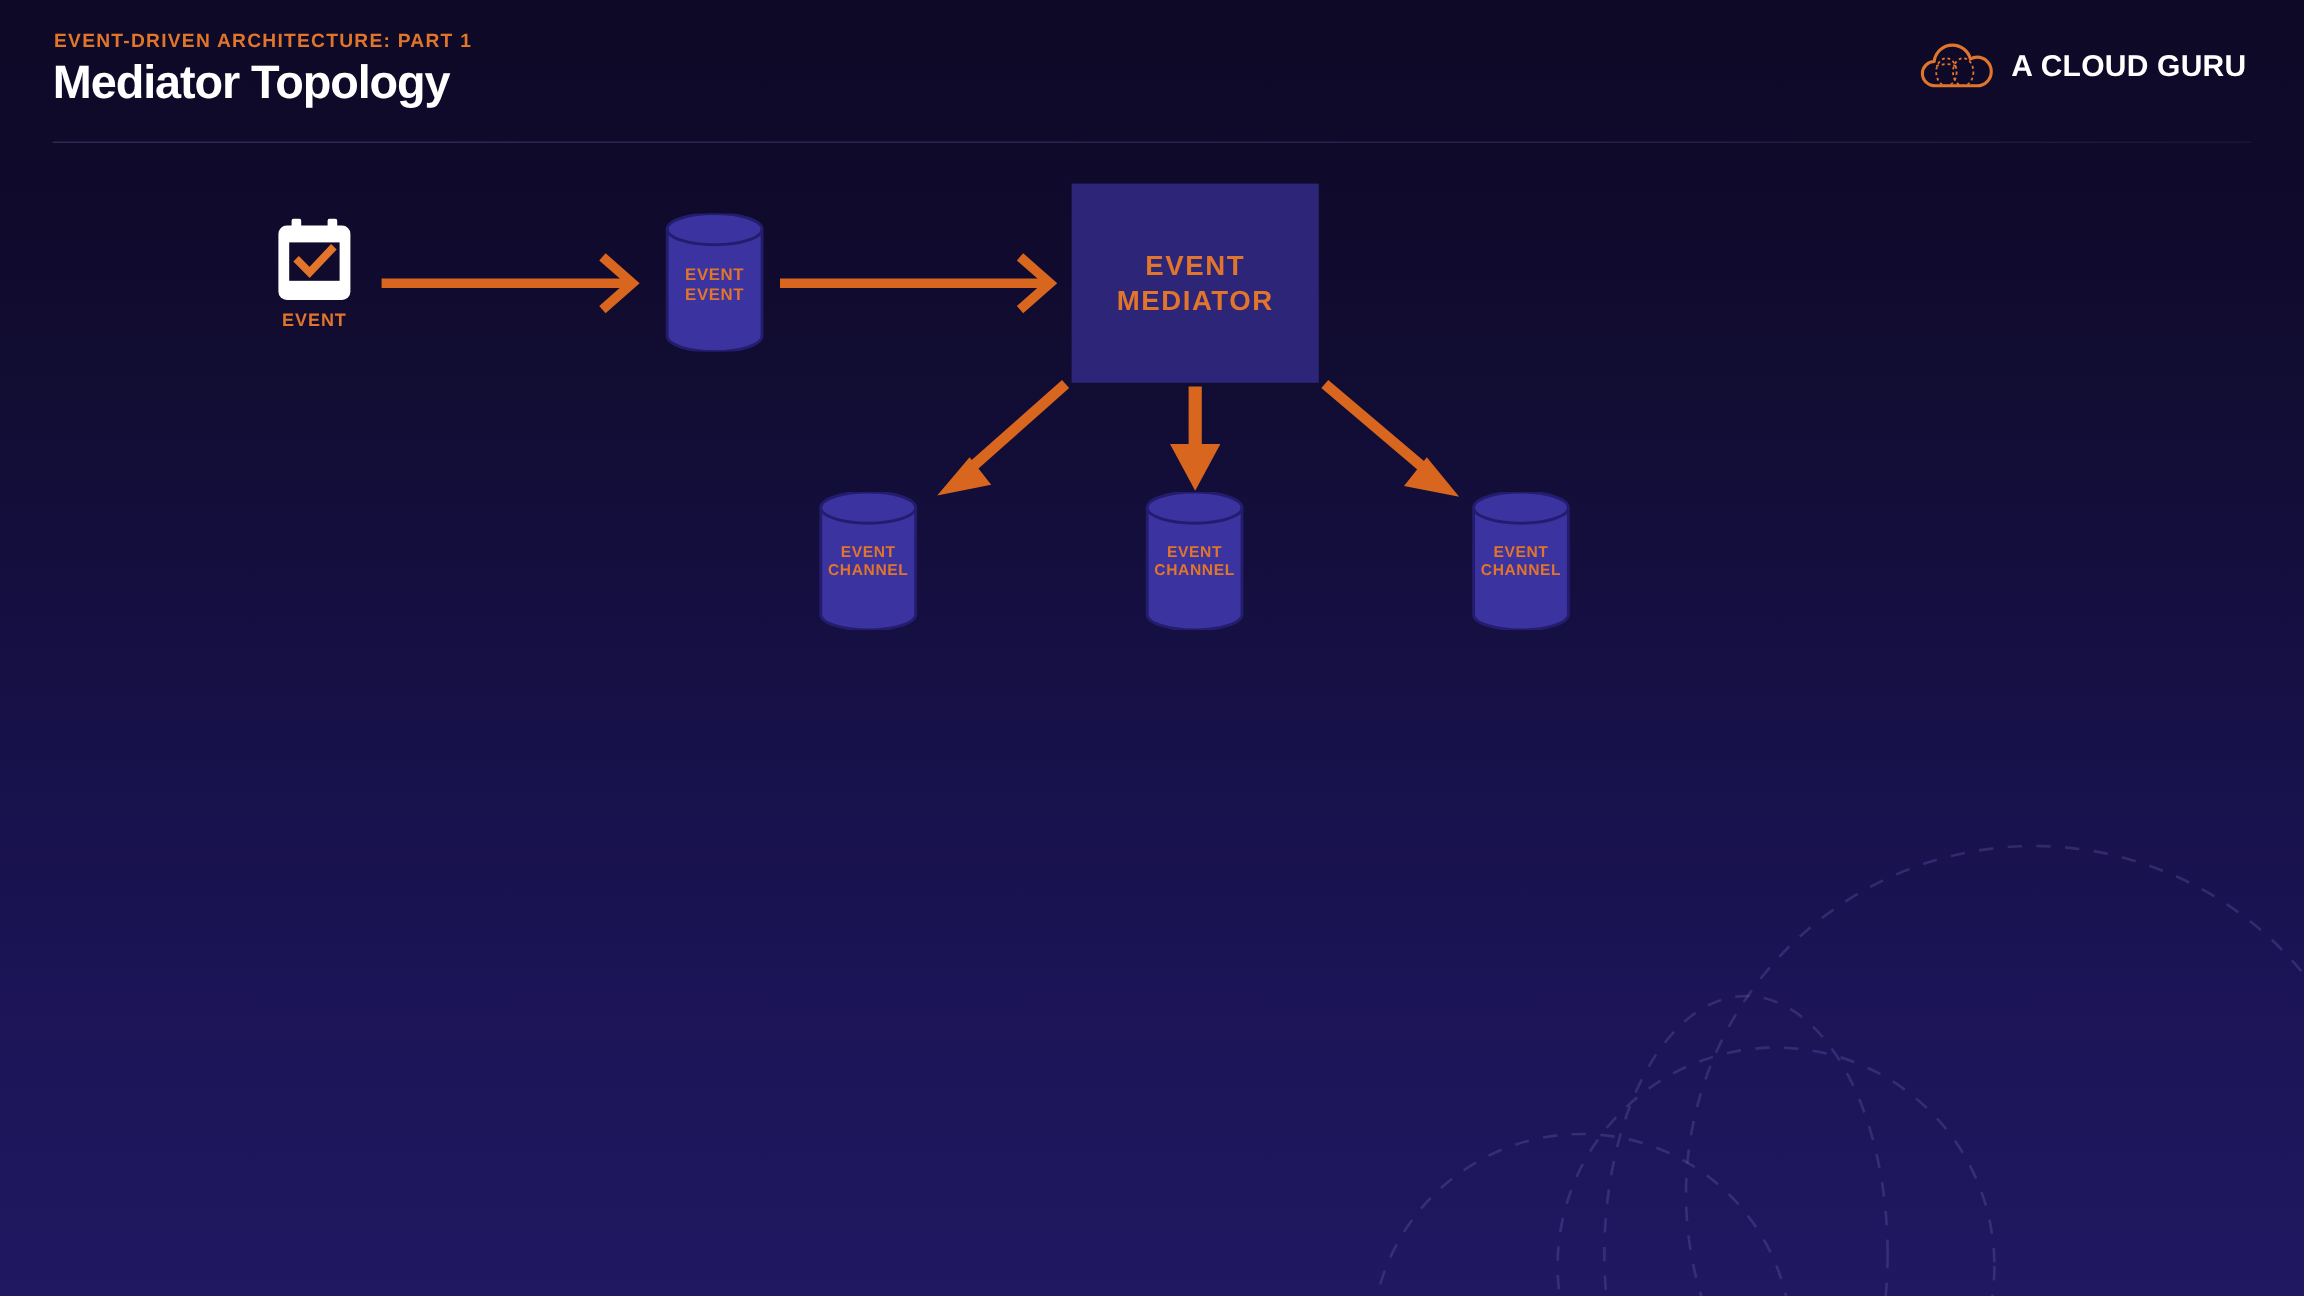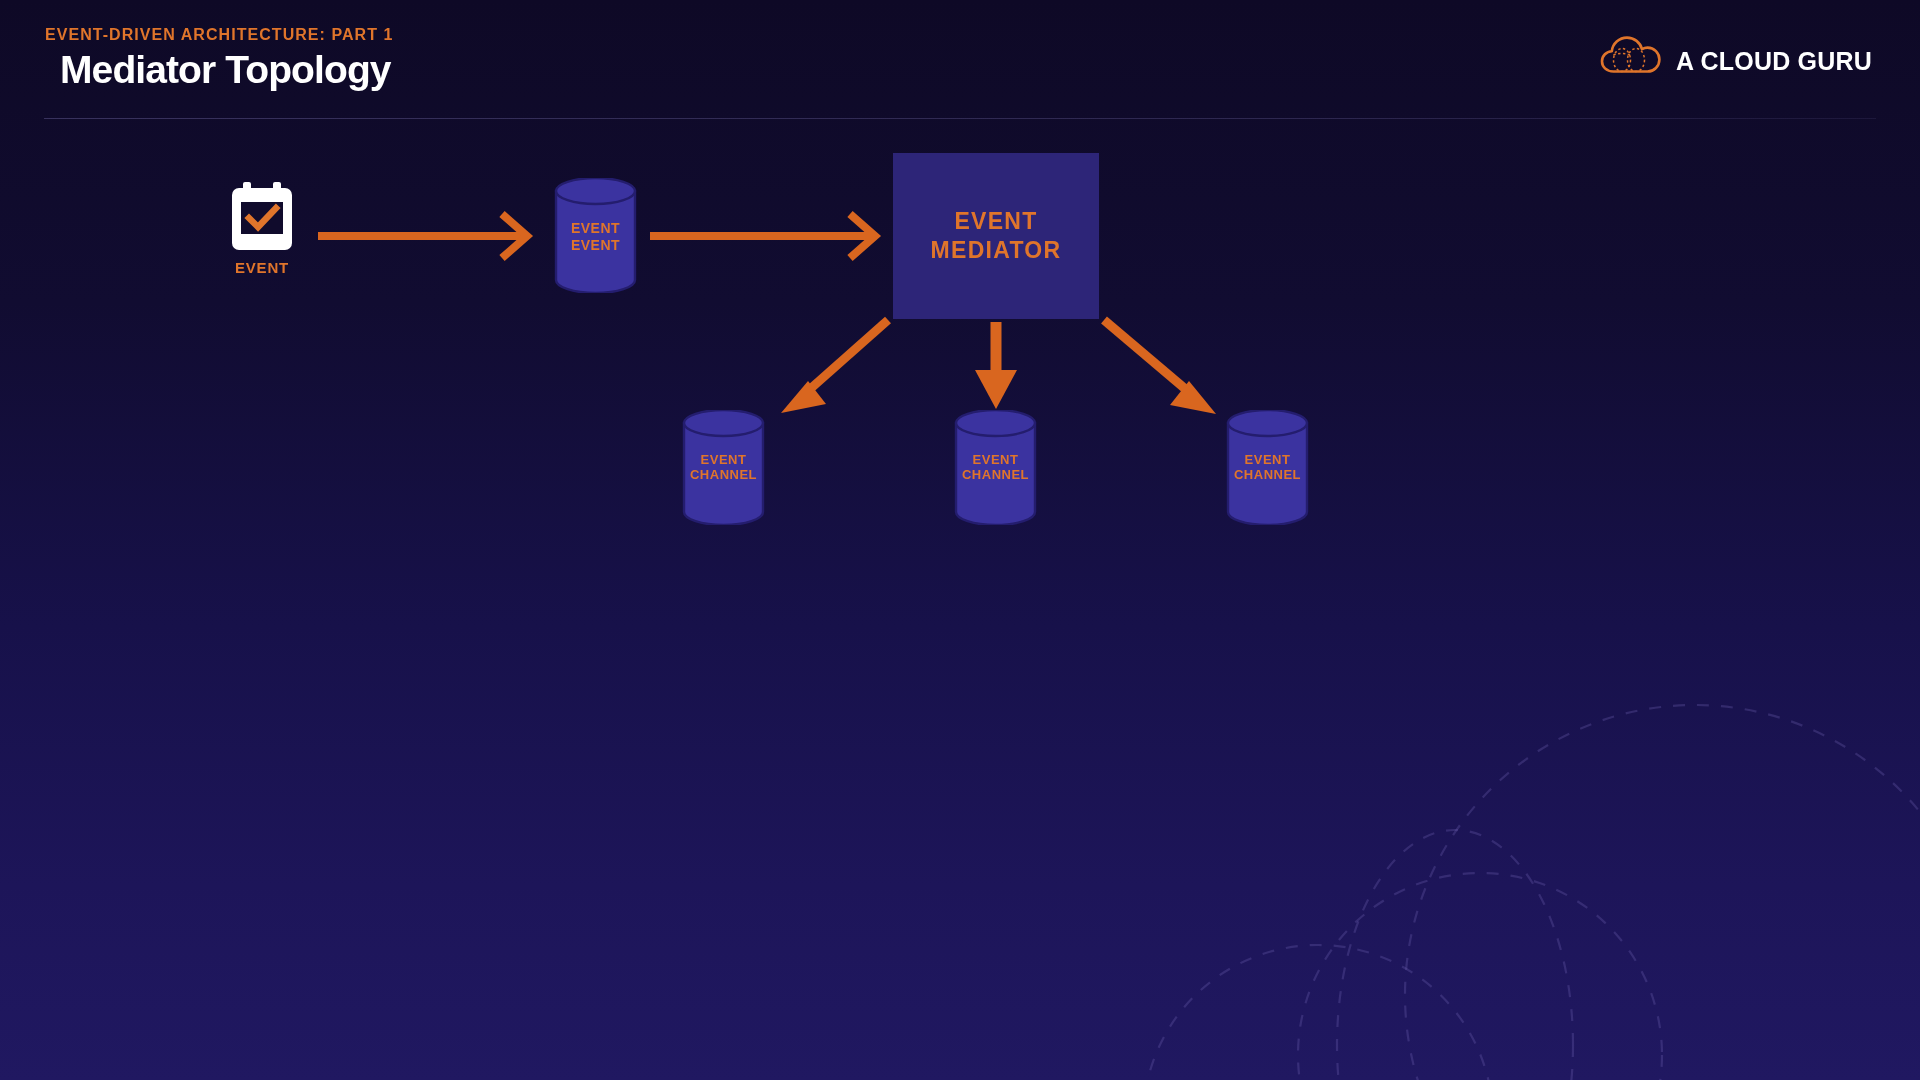--- a/index.html
+++ b/index.html
@@ -52,39 +52,38 @@
   }
   .page-title {
     position: absolute;
     left: 44px;
     top: 48px;
     font-size: 39px;
     font-weight: bold;
     letter-spacing: -0.9px;
     color: #ffffff;
     white-space: nowrap;
-    margin-left: 16px;
   }
   .divider {
     position: absolute;
     left: 44px;
     top: 118px;
     width: 1832px;
     height: 1px;
     background: linear-gradient(to right, rgba(150,140,210,0.30), rgba(150,140,210,0.22) 70%, rgba(150,140,210,0.10));
   }
 
   
   .logo {
     position: absolute;
     right: 44px;
     top: 34px;
     height: 42px;
     display: flex;
-    align-items: flex-end;
+    align-items: center;
     gap: 14px;
   }
   .logo-mark {
     width: 62px;
     height: 42px;
     flex: none;
   }
   .logo-text {
     font-size: 25px;
     font-weight: bold;

